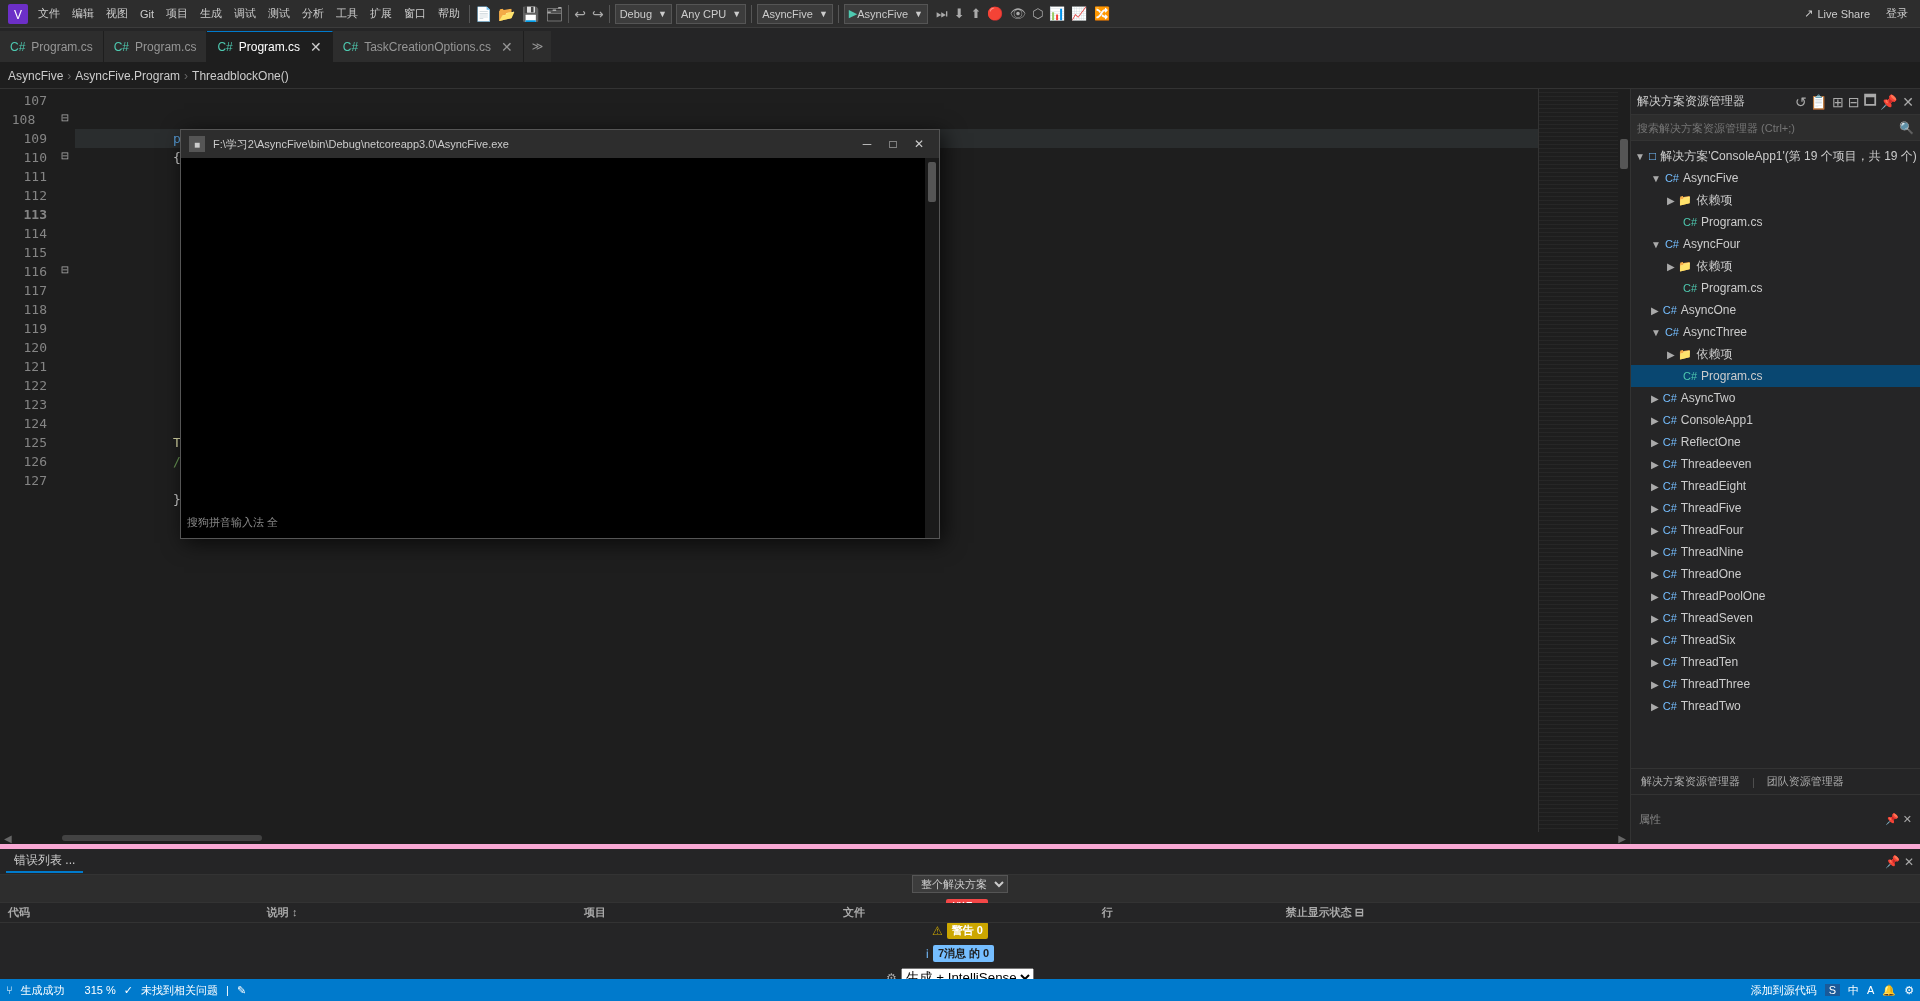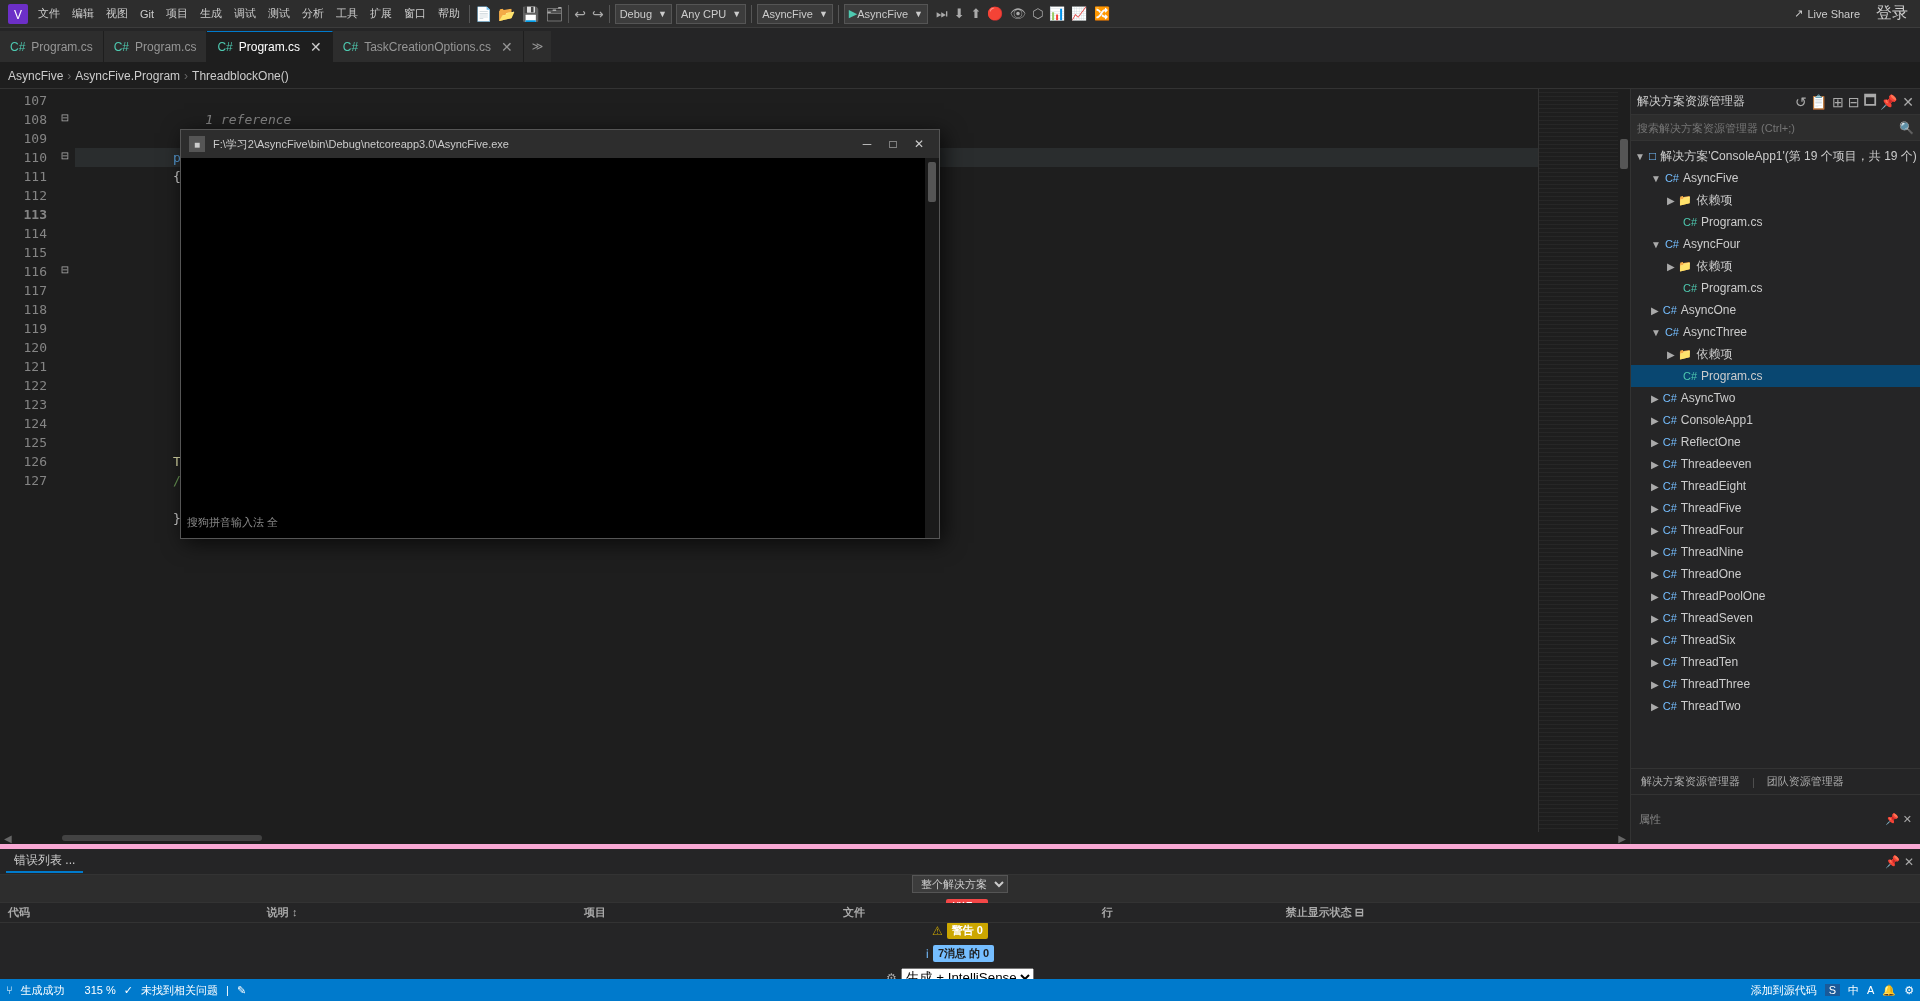--- a/index.html
+++ b/index.html
@@ -564,21 +564,21 @@
     <span style="color:#aaa;font-size:13px;padding:0 2px;cursor:pointer;">⬡</span>
     <span style="color:#aaa;font-size:13px;padding:0 2px;cursor:pointer;">📊</span>
     <span style="color:#aaa;font-size:13px;padding:0 2px;cursor:pointer;">📈</span>
     <span style="color:#aaa;font-size:13px;padding:0 2px;cursor:pointer;">🔀</span>
   </div>
   <div class="toolbar-spacer"></div>
   <div class="live-share-btn">
     <span>↗</span>
     <span>Live Share</span>
   </div>
-  <div style="color:#ccc;font-size:16px;padding:2px 8px;cursor:pointer;">登录</div>
+  <div style="color:#ccc;font-size:11px;padding:2px 8px;cursor:pointer;">登录</div>
 </div>
 
 <div class="tab-bar">
   <div class="tab">
     <span style="color:#4ec9b0;">C#</span>
     <span>Program.cs</span>
   </div>
   <div class="tab">
     <span style="color:#4ec9b0;">C#</span>
     <span>Program.cs</span>
@@ -604,21 +604,21 @@
   <span>ThreadblockOne()</span>
 </div>
 
 <div class="main-area">
 
   <div class="code-editor">
     <div class="code-content">
 
       <div class="line-numbers">
         <div style="line-height:19px;">107</div>
-        <div style="line-height:19px;">108</div>
+        <div style="line-height:19px;text-align:center;">108</div>
         <div style="line-height:19px;">109</div>
         <div style="line-height:19px;">110</div>
         <div style="line-height:19px;">111</div>
         <div style="line-height:19px;">112</div>
         <div style="line-height:19px;font-weight:bold;">113</div>
         <div style="line-height:19px;">114</div>
         <div style="line-height:19px;">115</div>
         <div style="line-height:19px;">116</div>
         <div style="line-height:19px;">117</div>
         <div style="line-height:19px;">118</div>
@@ -658,23 +658,20 @@
         <div style="height:19px;"></div>
         <div style="height:19px;"></div>
         <div style="height:19px;"></div>
         <div style="height:19px;"></div>
         <div style="height:19px;"></div>
         <div style="height:19px;"></div>
       </div>
 
       <div class="code-lines">
         <div class="code-line">
-          <span style="margin-left:48px;" class="hint">1 reference</span>
-        </div>
-        <div class="code-line">
           <span style="margin-left:48px;">
             <span class="kw">private static void</span>
             <span style="color:#dcdcaa;"> Th</span><span style="color:#dcdcaa;font-weight:bold;text-decoration:underline;">ull</span><span style="color:#dcdcaa;"> T</span><span class="punct">()</span>
           </span>
         </div>
         <div class="code-line">
           <span style="margin-left:48px;">
             <span class="punct">{</span>
           </span>
         </div>

